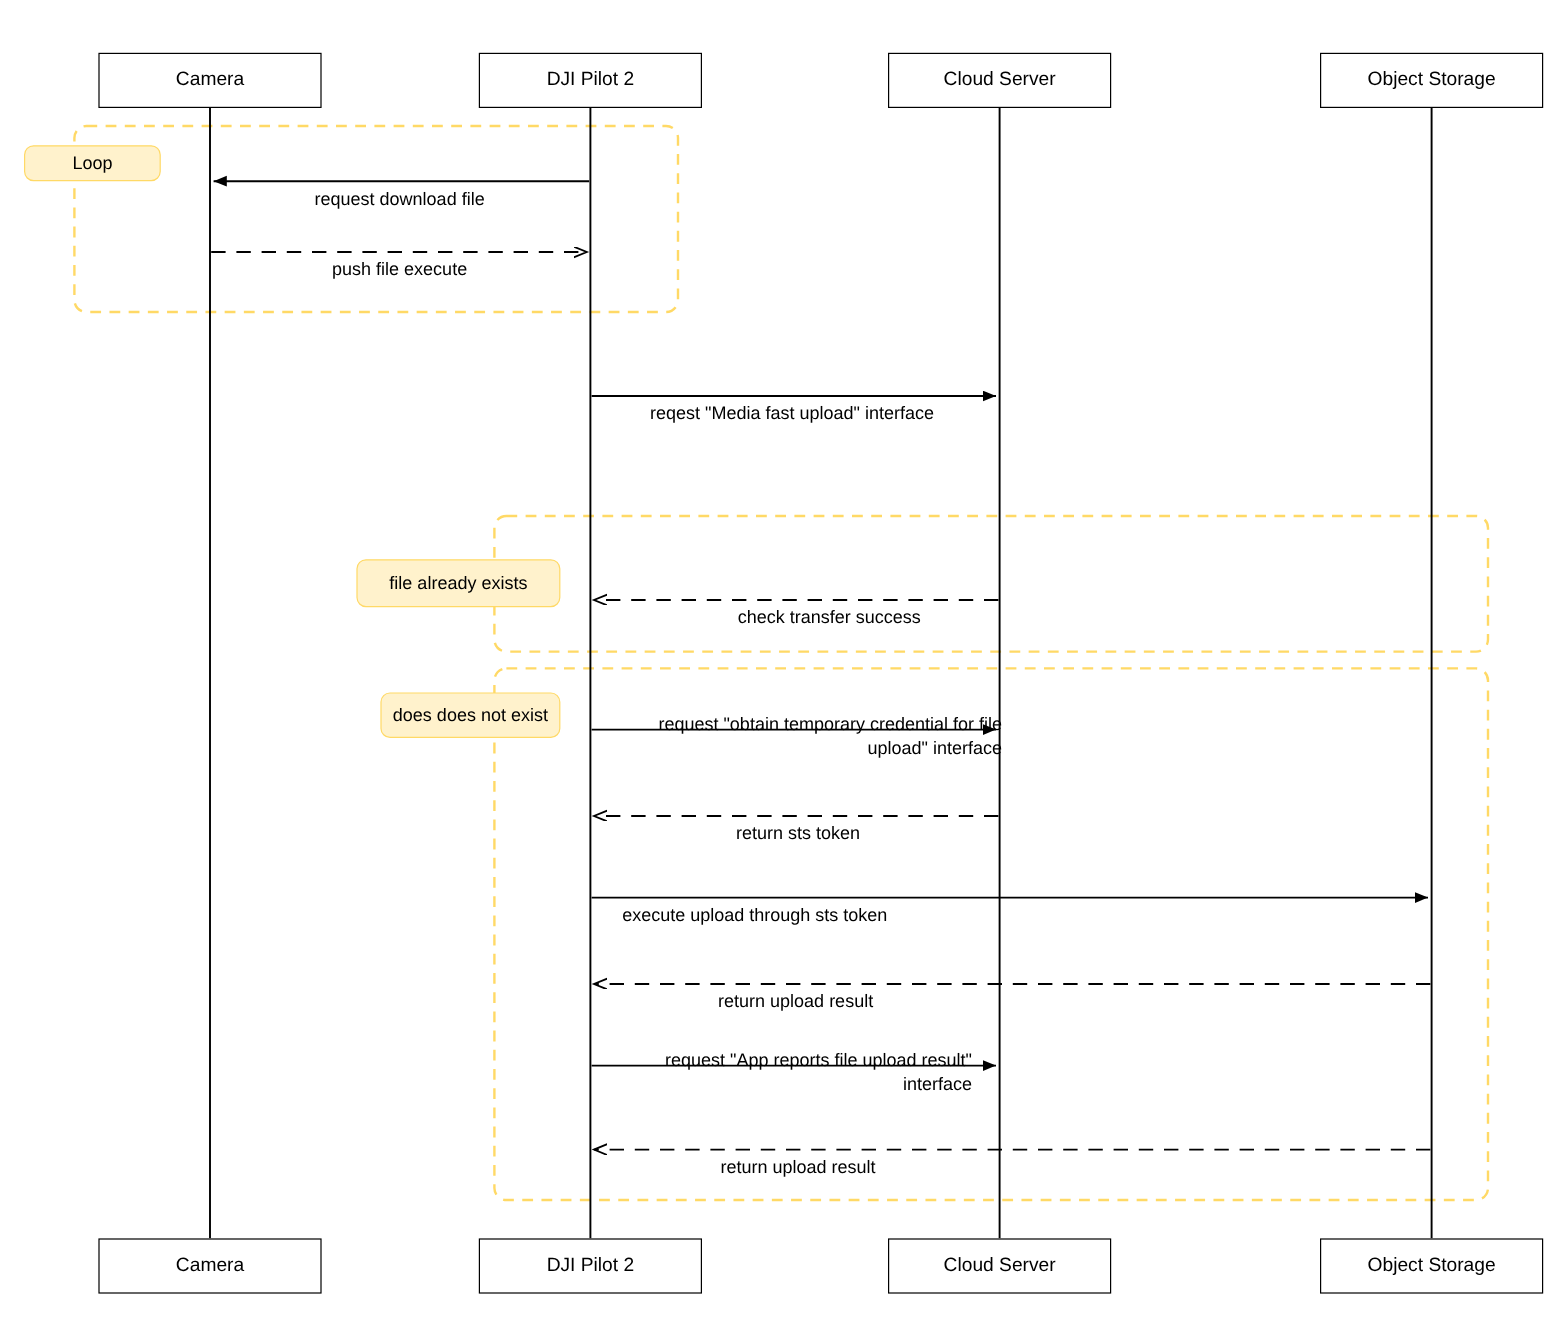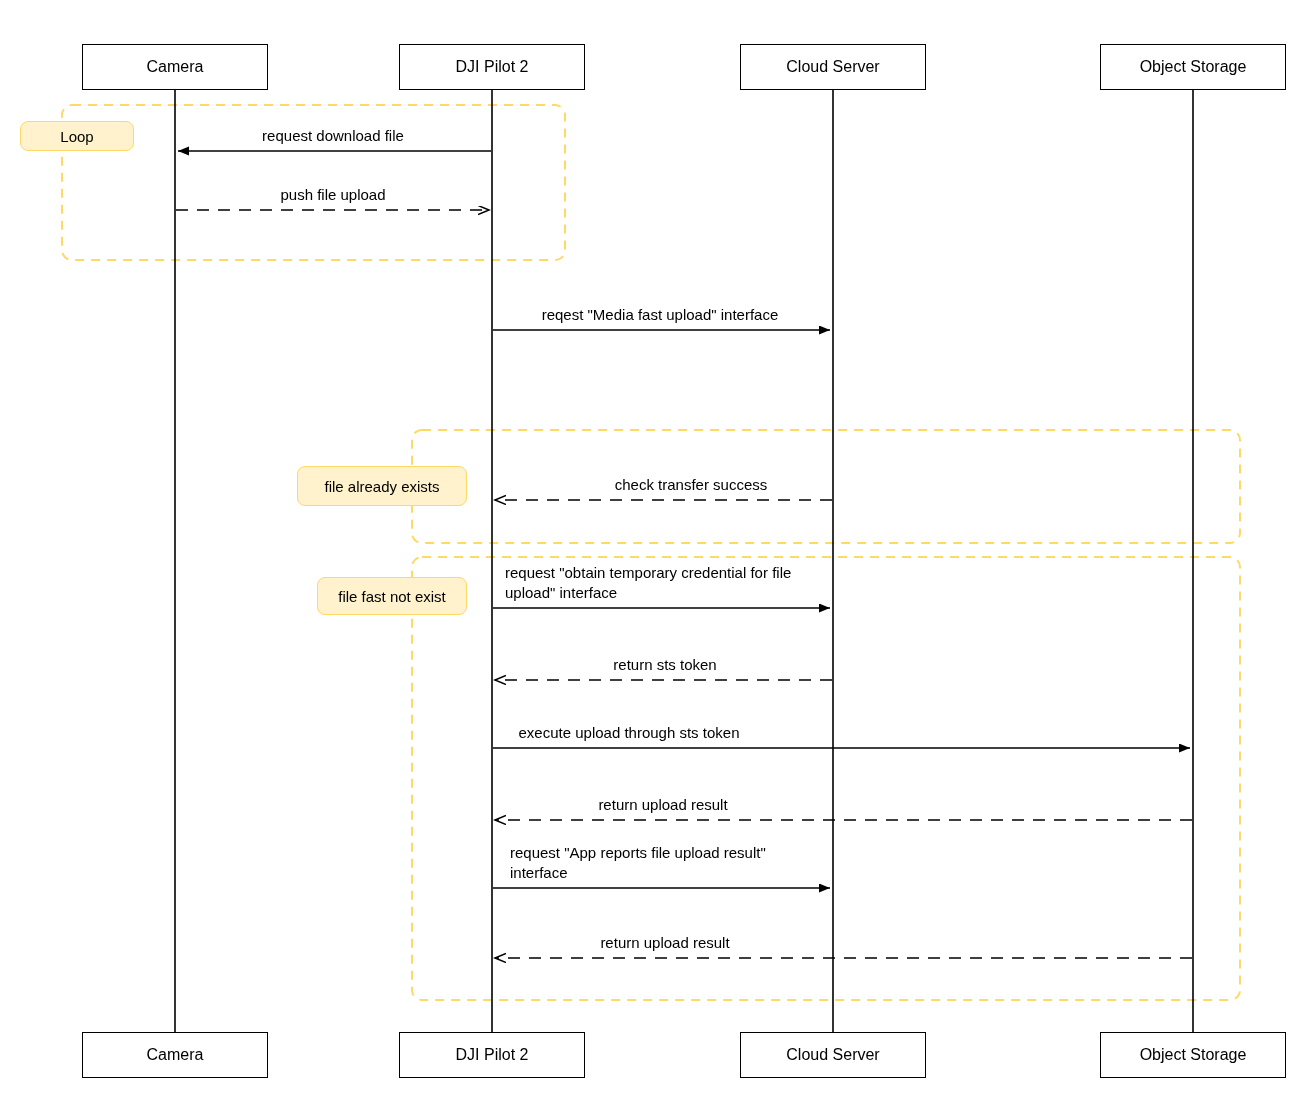--- a/index.html
+++ b/index.html
@@ -38,24 +38,25 @@
     align-items: center;
     justify-content: center;
     border-radius: 8px;
     font-size: 15px;
     box-sizing: border-box;
     text-align: left;
   }
   .msglabel {
     position: absolute;
     transform: translate(-50%, -100%);
-    text-align: left;
+    text-align: right;
     font-size: 15px;
     line-height: 1.3;
     white-space: normal;
+    margin-top: 31px;
   }
   .note {
     position: absolute;
     display: flex;
     align-items: center;
     justify-content: center;
     text-align: center;
     background: #ffffff;
     border: 1.5px solid #000000;
     font-size: 15px;
@@ -98,23 +99,23 @@
     <div class="pbox" style="left: 82px; top: 44px; width: 186px; height: 46px;">Camera</div>
     <div class="pbox" style="left: 82px; top: 1032px; width: 186px; height: 46px;">Camera</div>
     <div class="pbox" style="left: 399px; top: 44px; width: 186px; height: 46px;">DJI Pilot 2</div>
     <div class="pbox" style="left: 399px; top: 1032px; width: 186px; height: 46px;">DJI Pilot 2</div>
     <div class="pbox" style="left: 740px; top: 44px; width: 186px; height: 46px;">Cloud Server</div>
     <div class="pbox" style="left: 740px; top: 1032px; width: 186px; height: 46px;">Cloud Server</div>
     <div class="pbox" style="left: 1100px; top: 44px; width: 186px; height: 46px;">Object Storage</div>
     <div class="pbox" style="left: 1100px; top: 1032px; width: 186px; height: 46px;">Object Storage</div>
     <div class="badge" style="left: 20px; top: 121px; width: 114px; height: 30px; background: rgb(255, 242, 204); border: 1.5px solid rgb(255, 217, 102);">Loop</div>
     <div class="badge" style="left: 297px; top: 466px; width: 170px; height: 40px; background: rgb(255, 242, 204); border: 1.5px solid rgb(255, 217, 102);">file already exists</div>
-    <div class="badge" style="left: 317px; top: 577px; width: 150px; height: 38px; background: rgb(255, 242, 204); border: 1.5px solid rgb(255, 217, 102);">file fast not exist</div>
+    <div class="badge" style="left: 317px; top: 577px; width: 150px; height: 38px; background: rgb(255, 242, 204); border: 1.5px solid rgb(255, 217, 102);">does does not exist</div>
     <div class="msglabel" style="left: 333px; top: 145px; max-width: 400px; width: max-content;">request download file</div>
-    <div class="msglabel" style="left: 333px; top: 204px; max-width: 400px; width: max-content;">push file upload</div>
+    <div class="msglabel" style="left: 333px; top: 204px; max-width: 400px; width: max-content;">push file execute</div>
     <div class="msglabel" style="left: 660px; top: 324px; max-width: 400px; width: max-content;">reqest "Media fast upload" interface</div>
     <div class="msglabel" style="left: 691px; top: 494px; max-width: 400px; width: max-content;">check transfer success</div>
     <div class="msglabel" style="left: 670px; top: 602px; max-width: 330px; width: max-content;">request "obtain temporary credential for file upload" interface</div>
     <div class="msglabel" style="left: 665px; top: 674px; max-width: 400px; width: max-content;">return sts token</div>
     <div class="msglabel" style="left: 629px; top: 742px; max-width: 400px; width: max-content;">execute upload through sts token</div>
     <div class="msglabel" style="left: 663px; top: 814px; max-width: 400px; width: max-content;">return upload result</div>
     <div class="msglabel" style="left: 660px; top: 882px; max-width: 300px; width: max-content;">request "App reports file upload result" interface</div>
     <div class="msglabel" style="left: 665px; top: 952px; max-width: 400px; width: max-content;">return upload result</div>
   </div>
 

